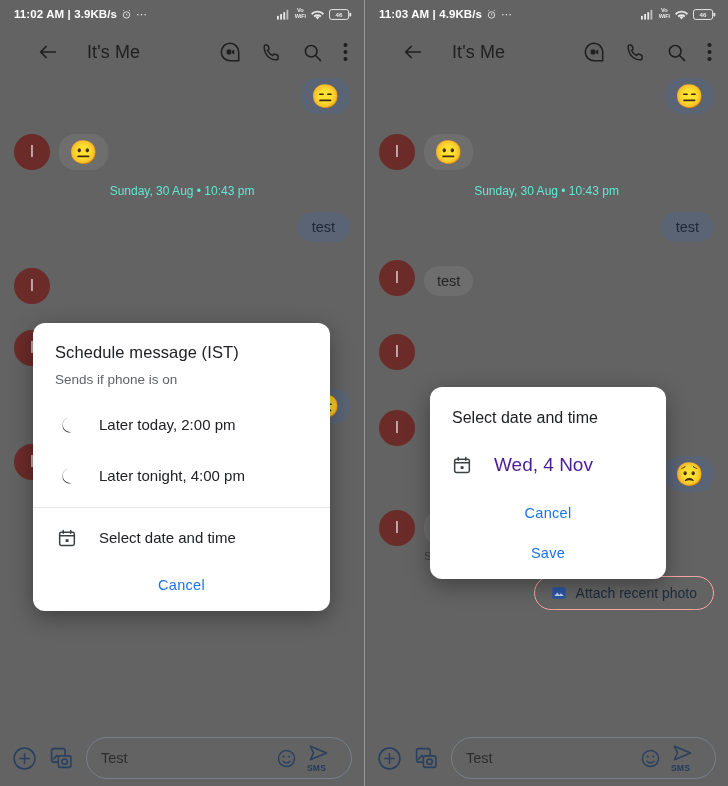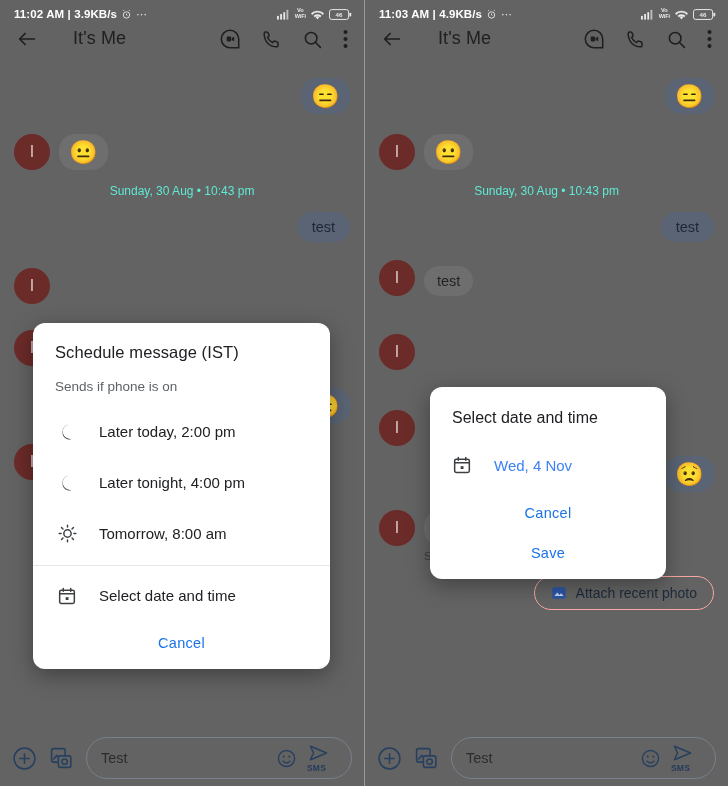--- a/index.html
+++ b/index.html
@@ -34,22 +34,22 @@
   .status-right { display: flex; align-items: center; gap: 5px; }
   .ic { display: inline-block; line-height: 0; }
   .vowifi {
     color: #e8e8e8; font-size: 5.6px; font-weight: bold;
     line-height: 5.6px; text-align: center; letter-spacing: -.1px;
   }
   .dots-h { color:#e8e8e8; font-size: 11px; letter-spacing: .5px; line-height: 8px;}
 
   
   .appbar {
-    height: 48px; display: flex; align-items: flex-start;
-    padding: 0 10px 0 16px; gap: 15px;
+    height: 48px; display: flex; align-items: center;
+    padding: 0 10px 0 16px; gap: 8px; margin-left: 21px;
   }
   .appbar-title {
     color: #1f1f1f; font-size: 18px; margin-left: 20px;
     flex: 1; white-space: nowrap; letter-spacing: .1px;
   }
   .appbar-actions { display: flex; align-items: center; gap: 20px; padding-right: 6px;}
 
   
   .convo { position: relative; height: calc(786px - 28px - 48px); }
   .row { display: flex; align-items: flex-end; padding: 0 14px; }
@@ -116,42 +116,42 @@
 
   
   .scrim { position: absolute; inset: 0; background: rgba(0,0,0,0); }
   .dialog {
     position: absolute; background: #ffffff; border-radius: 12px;
     box-shadow: 0 6px 22px rgba(0,0,0,.35);
   }
   #schedule-dialog { left: 33px; top: 245px; width: 297px; }
   .dlg-head { padding: 20px 22px 0; }
   .dlg-title { font-size: 16.5px; color: #202124; letter-spacing: .1px; }
-  .dlg-sub { font-size: 13.5px; color: #5f6368; margin-top: 17px; }
+  .dlg-sub { font-size: 13.5px; color: #5f6368; margin-top: 10px; }
   .opt {
     display: flex; align-items: center; gap: 20px;
     padding: 0 22px; height: 51px; cursor: pointer;
   }
   .opt-label { font-size: 15px; color: #202124; }
   .opt-icon { width: 24px; display: flex; justify-content: center; }
   .divider { height: 1px; background: #e6e6e6; margin: 6px 0 0; }
   .dlg-actions {
     display: flex; justify-content: flex-end; gap: 24px;
     padding: 14px 22px 18px;
     flex-direction: column;
   }
   .dlg-btn {
     color: #1a73e8; font-size: 14.5px; letter-spacing: .3px;
     cursor: pointer; background: none; border: none;
     font-family: "Liberation Sans", sans-serif;
   }
   #datetime-dialog { left: 65px; top: 309px; width: 236px; }
   .dt-title { font-size: 16px; color: #202124; padding: 22px 22px 0; }
   .dt-row { display: flex; align-items: center; gap: 22px; padding: 0 22px; height: 52px; }
-  .dt-value { font-size: 15px; color: #3b82f6; }
+  .dt-value { font-size: 19px; color: #4c1d95; }
 </style>
 </head>
 <body>
 
 <div class="screens">
 
   <div class="phone left">
 
     <div class="statusbar">
       <div class="status-left">
@@ -319,29 +319,20 @@
 
         <div class="opt">
           <span class="opt-icon ic">
             <svg width="20" height="20" viewBox="0 0 24 24" fill="#3c4043">
               <path d="M13.5 3a9.3 9.3 0 000 18 9.2 9.2 0 004.2-1A7.4 7.4 0 0113.5 3z"></path>
             </svg>
           </span>
           <span class="opt-label">Later tonight, 4:00 pm</span>
         </div>
 
-        <div class="opt">
-          <span class="opt-icon ic">
-            <svg width="21" height="21" viewBox="0 0 24 24" fill="none" stroke="#3c4043" stroke-width="1.7">
-              <circle cx="12" cy="12" r="4.2"></circle>
-              <path d="M12 2.5v2.2M12 19.3v2.2M2.5 12h2.2M19.3 12h2.2M5.2 5.2l1.6 1.6M17.2 17.2l1.6 1.6M18.8 5.2l-1.6 1.6M6.8 17.2l-1.6 1.6" stroke-linecap="round"></path>
-            </svg>
-          </span>
-          <span class="opt-label">Tomorrow, 8:00 am</span>
-        </div>
 
         <div class="divider"></div>
 
         <div class="opt" style="margin-top:4px;">
           <span class="opt-icon ic">
             <svg width="20" height="20" viewBox="0 0 24 24" fill="none" stroke="#3c4043" stroke-width="1.8">
               <rect x="3.2" y="5" width="17.6" height="16" rx="2"></rect>
               <path d="M3.2 9.2h17.6M7.5 3v3.4M16.5 3v3.4" stroke-linecap="round"></path>
               <rect x="10.4" y="13.4" width="3.4" height="3.4" fill="#3c4043" stroke="none"></rect>
             </svg>

